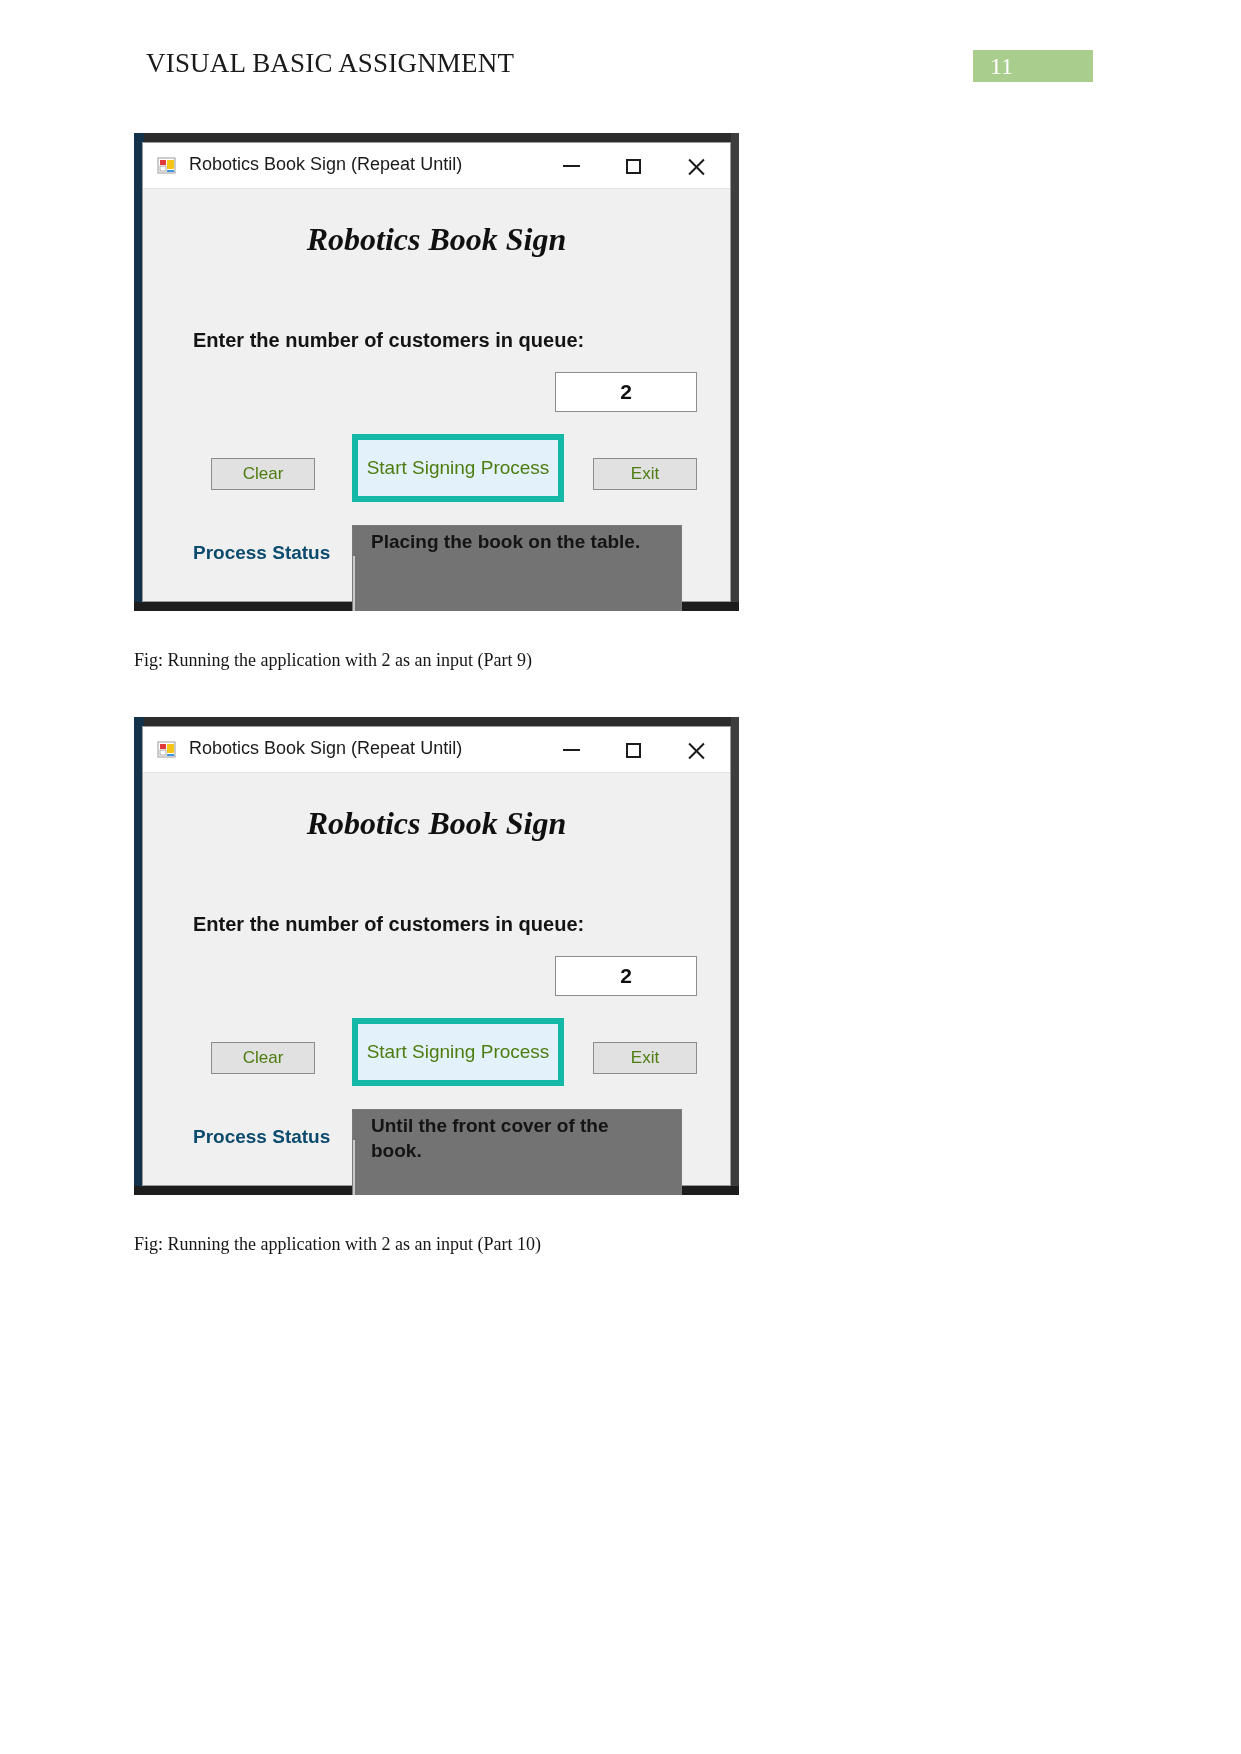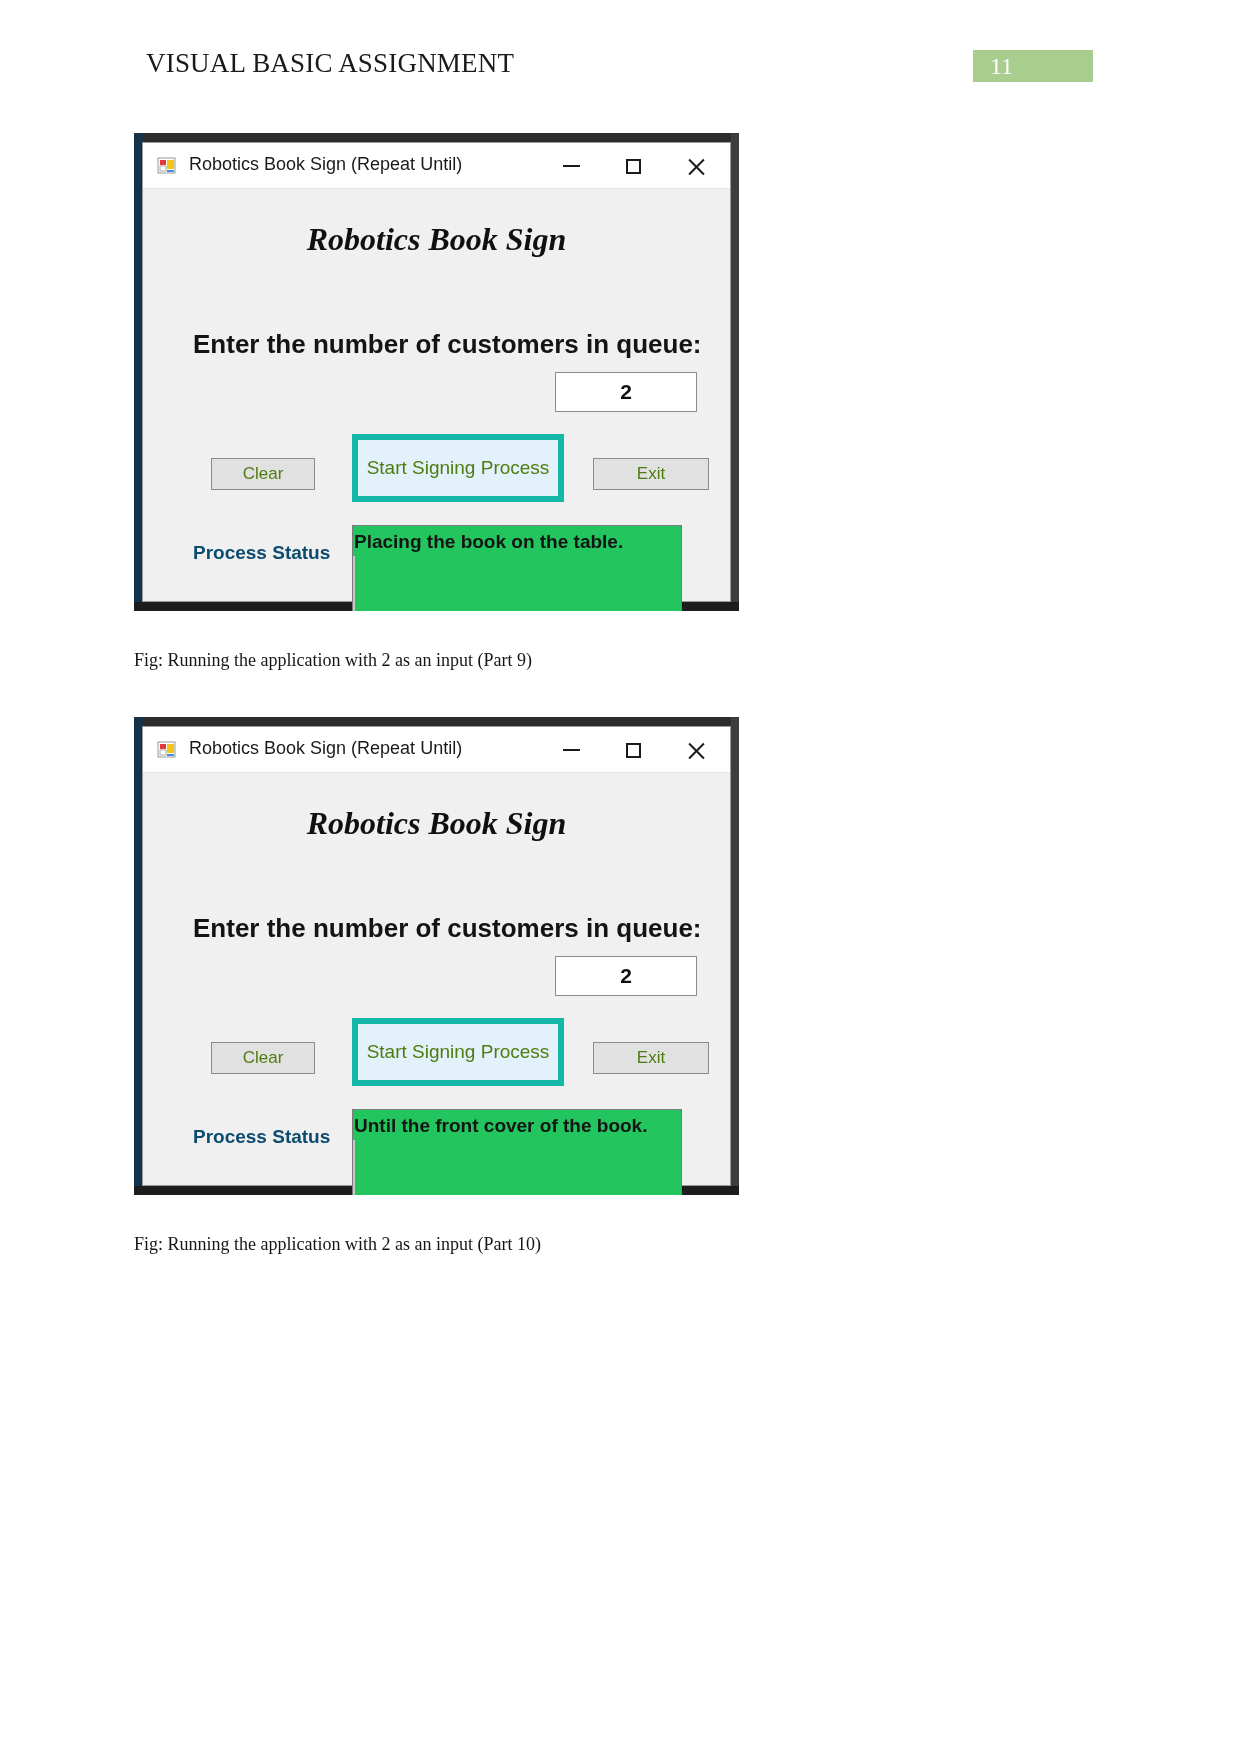--- a/index.html
+++ b/index.html
@@ -183,21 +183,21 @@
     font-style: italic;
     font-size: 32px;
     color: #101010;
   }
   .prompt-label {
     position: absolute;
     left: 50px;
     top: 140px;
     font-family: "Liberation Sans", sans-serif;
     font-weight: bold;
-    font-size: 26px;
+    font-size: 20px;
     color: #141414;
     white-space: nowrap;
   }
   .qty-box {
     position: absolute;
     left: 412px;
     top: 183px;
     width: 142px;
     height: 40px;
     background: #ffffff;
@@ -237,43 +237,43 @@
     top: 245px;
     width: 212px;
     height: 68px;
     background: #e3f1fb;
     border: 6px solid #14b8a6;
     font-size: 19px;
   }
   .btn-exit {
     left: 450px;
     top: 269px;
-    width: 116px;
+    width: 104px;
     height: 32px;
   }
   .status-label {
     position: absolute;
     left: 50px;
     top: 353px;
     font-family: "Liberation Sans", sans-serif;
     font-weight: bold;
     font-size: 19px;
     color: #0c4a6e;
     white-space: nowrap;
   }
   .status-box {
     position: absolute;
     left: 209px;
     top: 336px;
     width: 330px;
     height: 92px;
-    background: #22c55e;
+    background: #737373;
     border: 1px solid #7a7a7a;
     box-sizing: border-box;
-    padding: 4px 1px;
+    padding: 4px 18px;
     font-family: "Liberation Sans", sans-serif;
     font-weight: bold;
     font-size: 19px;
     color: #141414;
     line-height: 1.3;
   }
   
   .status-box::after {
     content: "";
     position: absolute;

